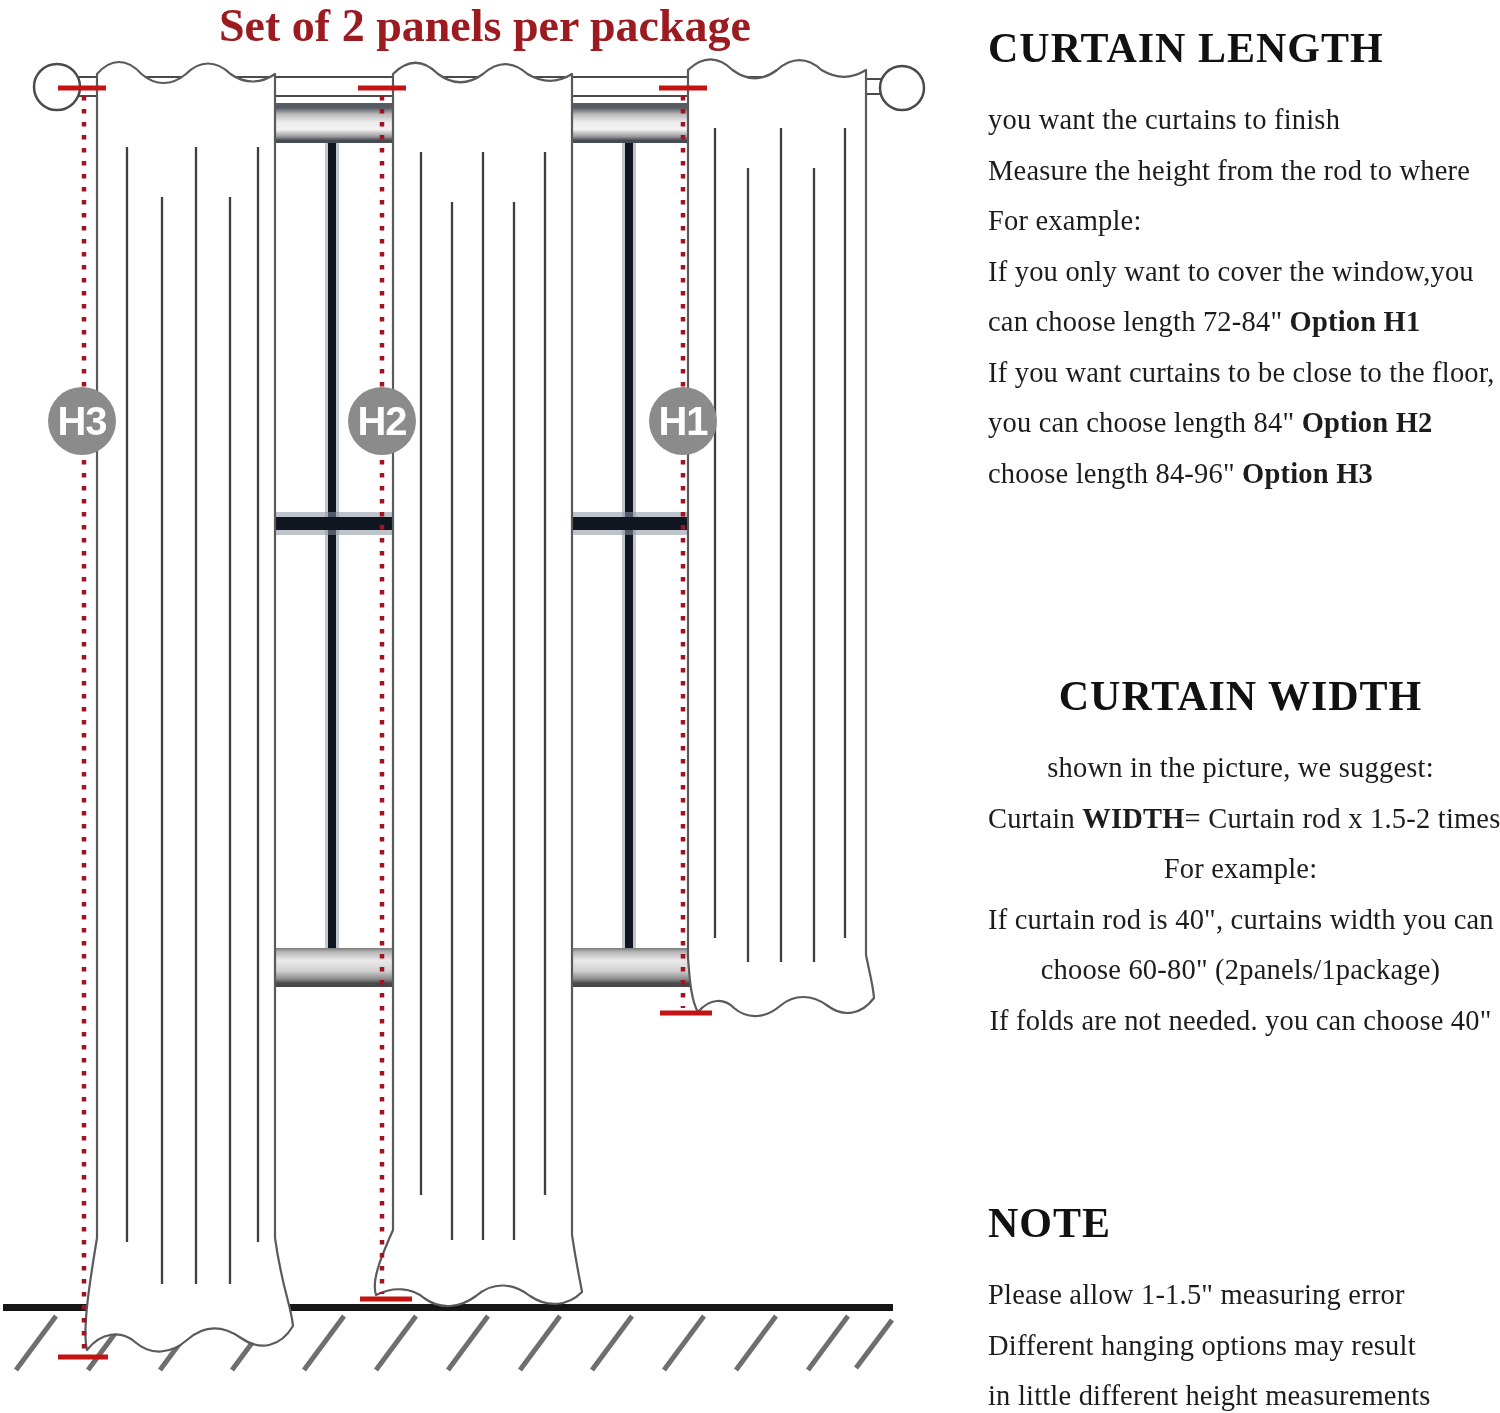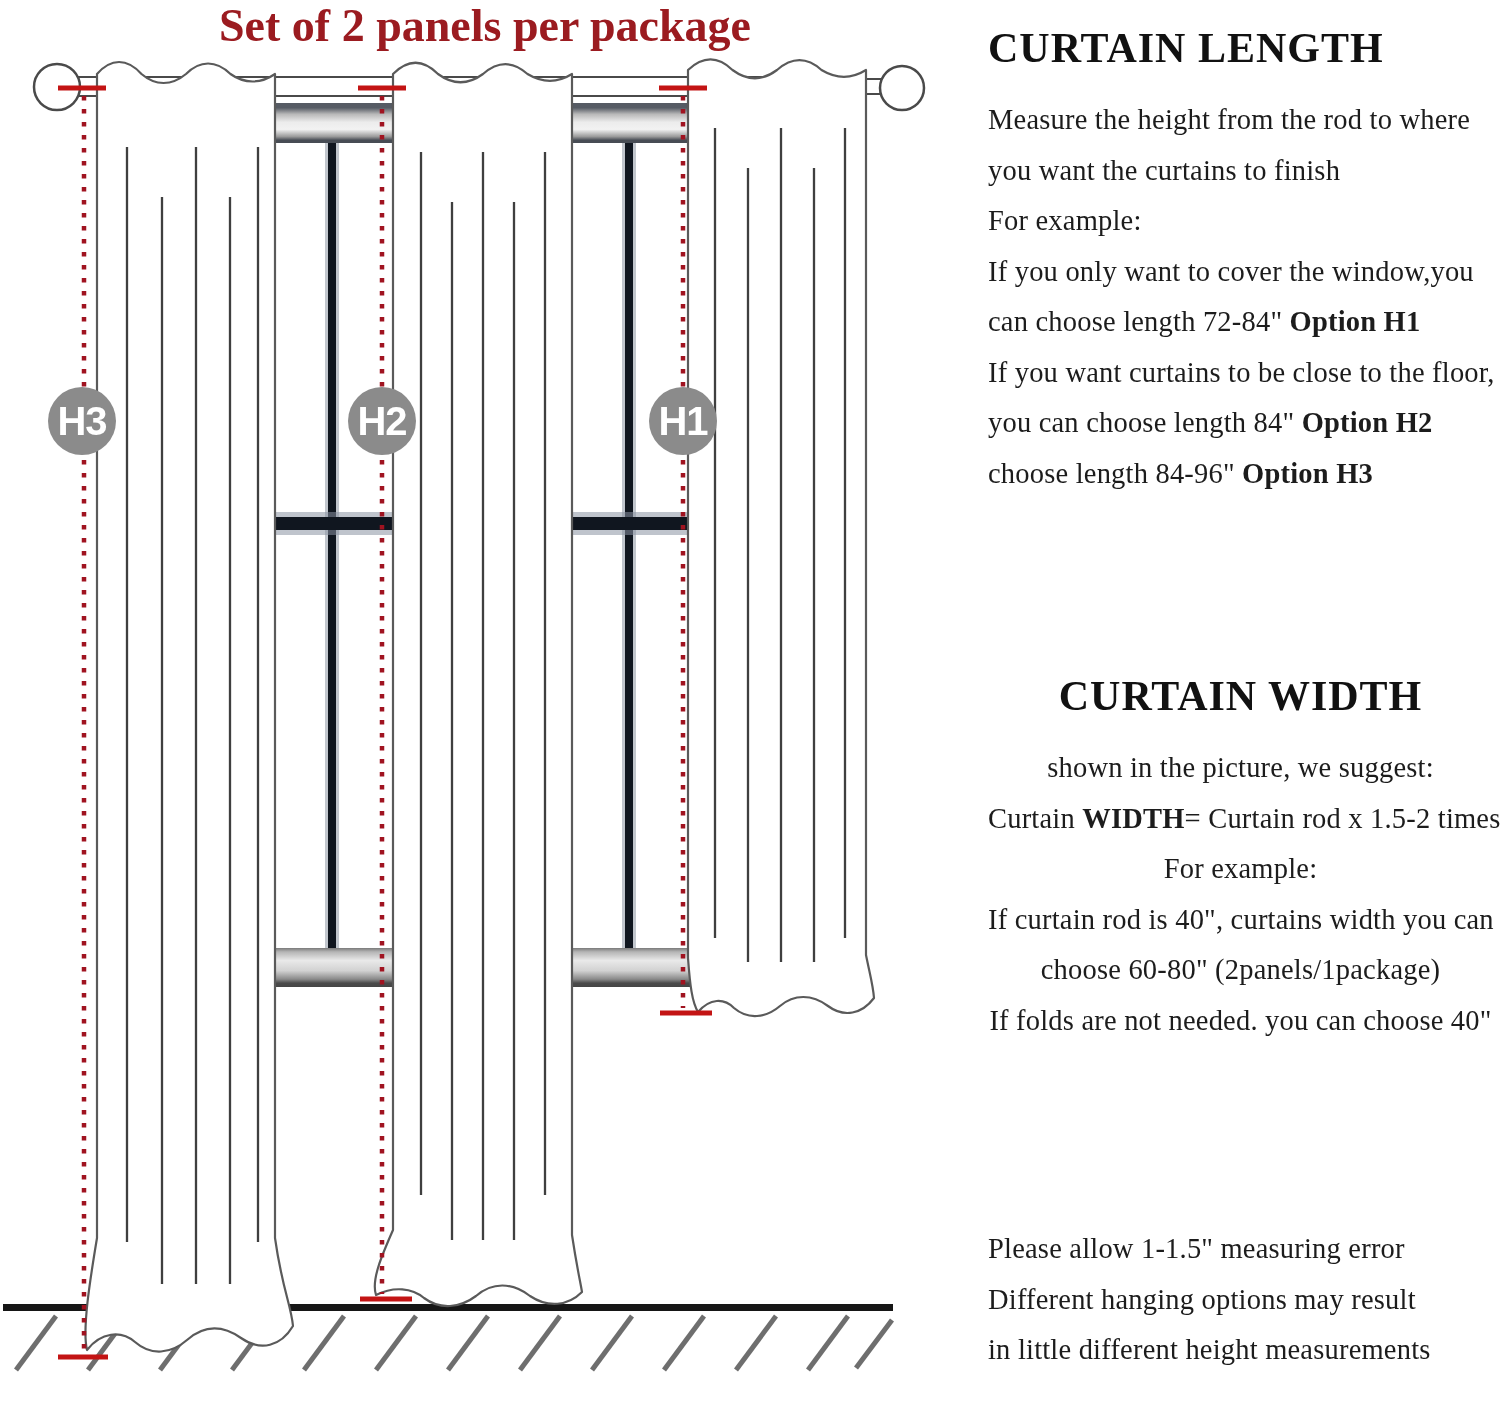--- a/index.html
+++ b/index.html
@@ -187,22 +187,22 @@
       </g>
     </g>
   </svg>
 </div>
 
 <div class="text-pane">
 
   <div class="section sec-length">
     <h2>CURTAIN LENGTH</h2>
     <div class="body-lines">
+      <p><span>you want the curtains to finish</span></p>
       <p><span>Measure the height from the rod to where</span></p>
-      <p><span>you want the curtains to finish</span></p>
       <p><span>For example:</span></p>
       <p><span>If you only want to cover the window,you</span></p>
       <p><span>can choose length 72-84" </span><b>Option H1</b></p>
       <p><span>If you want curtains to be close to the floor,</span></p>
       <p><span>you can choose length 84" </span><b>Option H2</b></p>
       <p><span>choose length 84-96" </span><b>Option H3</b></p>
     </div>
   </div>
 
   <div class="section sec-width">
@@ -211,20 +211,21 @@
       <p><span>shown in the picture, we suggest:</span></p>
       <p><span>Curtain </span><b>WIDTH</b><span>= Curtain rod x 1.5-2 times</span></p>
       <p><span>For example:</span></p>
       <p><span>If curtain rod is 40", curtains width you can</span></p>
       <p><span>choose 60-80" (2panels/1package)</span></p>
       <p><span>If folds are not needed. you can choose 40"</span></p>
     </div>
   </div>
 
   <div class="section sec-note">
+    <h2>NOTE</h2>
     <div class="body-lines">
       <p><span>Please allow 1-1.5" measuring error</span></p>
       <p><span>Different hanging options may result</span></p>
       <p><span>in little different height measurements</span></p>
     </div>
   </div>
 
 </div>
 
 </body></html>

